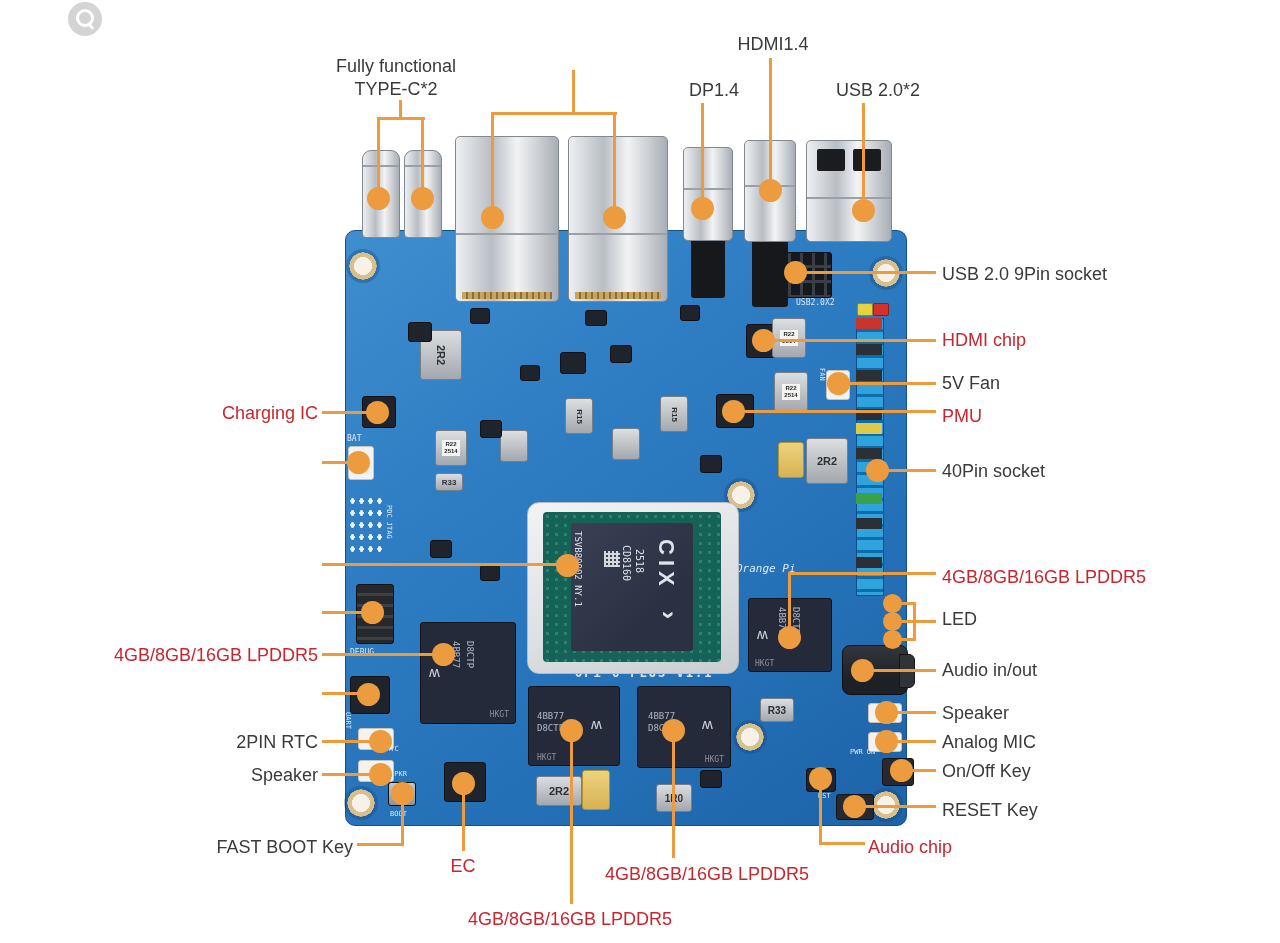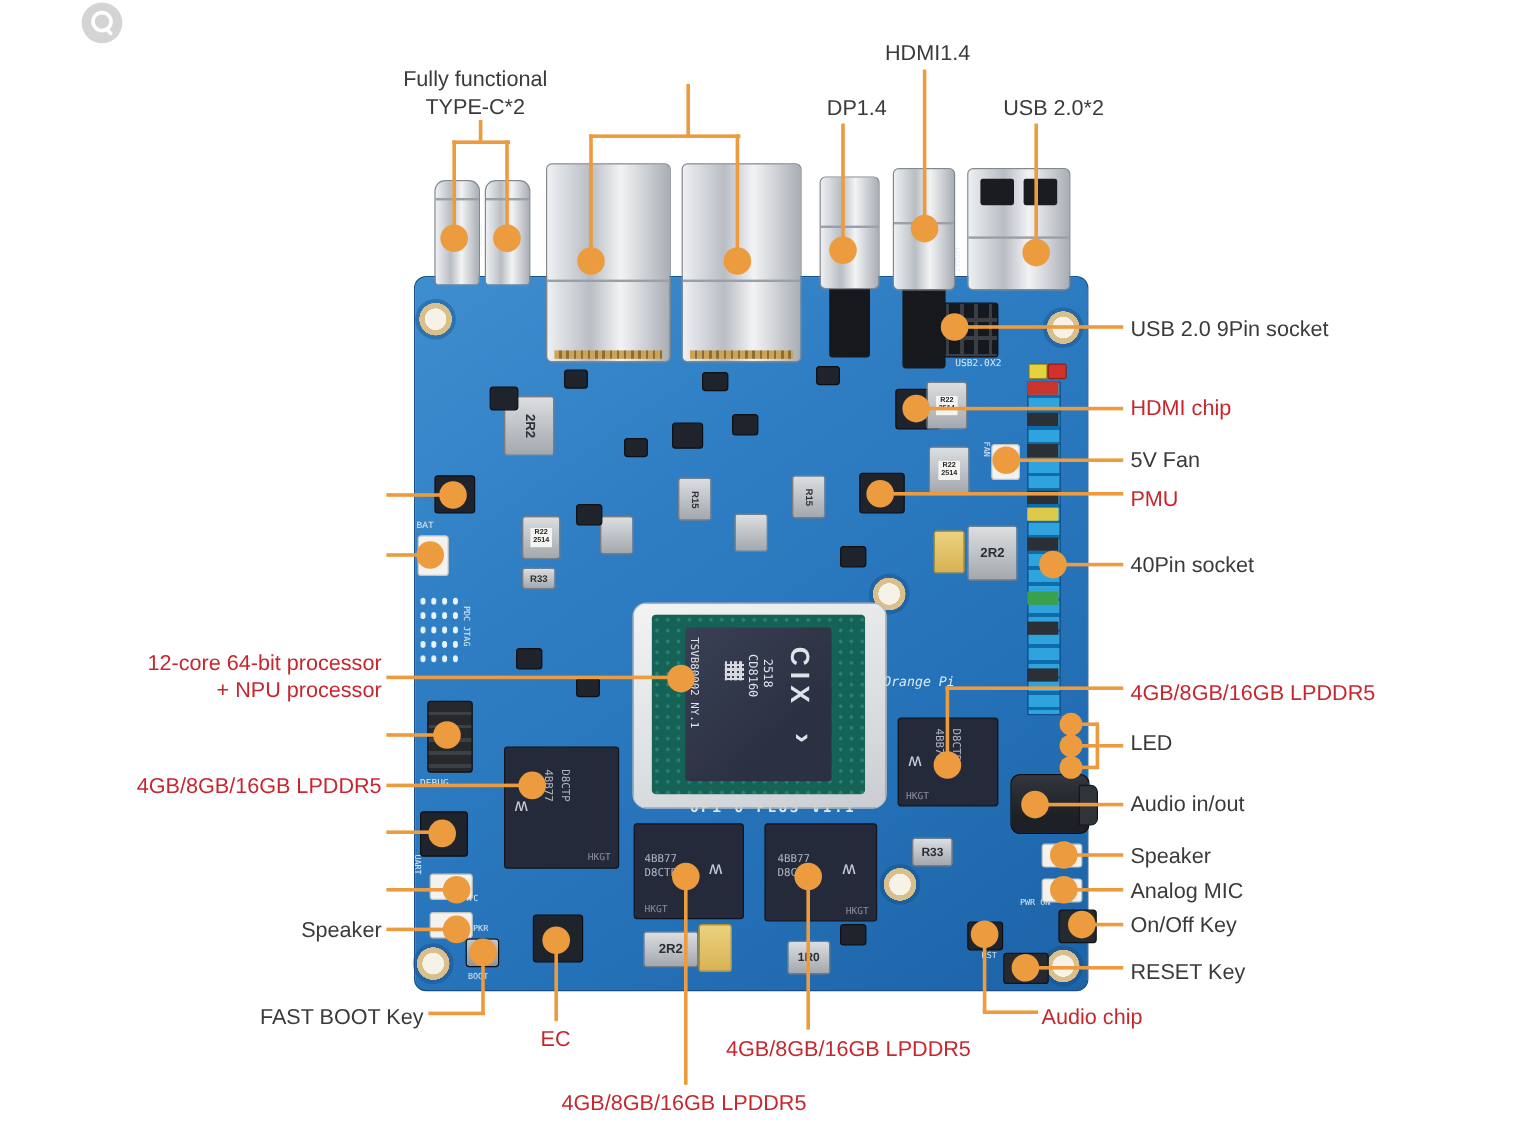--- a/index.html
+++ b/index.html
@@ -173,21 +173,21 @@
   <div class="wconn" style="left:868px;top:703px;width:32px;height:18px;"></div>
   <div class="wconn" style="left:868px;top:732px;width:32px;height:18px;"></div>
   <div class="silk" style="left:850px;top:748px;font-size:7px;">PWR ON</div>
   <div class="btn" style="left:882px;top:758px;width:30px;height:26px;"></div>
   <div class="silk" style="left:818px;top:792px;font-size:7px;">RST</div>
   <div class="btn" style="left:836px;top:794px;width:36px;height:24px;"></div>
 
   <div class="silk v" style="left:818px;top:368px;font-size:7px;">FAN</div>
   <div class="wconn" style="left:826px;top:370px;width:22px;height:28px;"></div>
 
-  <div class="silk" style="left:347px;top:434px;font-size:8px;font-family:Liberation Mono, monospace;">BAT</div>
+  <div class="silk" style="left:347px;top:434px;font-size:8px;">BAT</div>
   <div class="wconn" style="left:348px;top:446px;width:24px;height:32px;"></div>
   <div class="padgrid" style="left:348px;top:495px;width:38px;height:62px;"></div>
   <div class="silk v" style="left:385px;top:505px;font-size:7px;">PDC JTAG</div>
   <div class="chip" style="left:356px;top:584px;width:36px;height:58px;background:
       repeating-linear-gradient(180deg,transparent 0 8px,#3c4148 8px 11px),#26282c;"></div>
   <div class="silk" style="left:350px;top:648px;font-size:8px;">DEBUG</div>
   <div class="chip" style="left:350px;top:676px;width:38px;height:36px;"></div>
   <div class="silk v" style="left:344px;top:712px;font-size:7px;">UART</div>
   <div class="wconn" style="left:358px;top:728px;width:34px;height:20px;"></div>
   <div class="silk" style="left:386px;top:745px;font-size:7px;">RTC</div>
@@ -395,23 +395,23 @@
   <div class="lbl" style="left: 942px; top: 460px; color: rgb(58, 58, 58);">40Pin socket</div>
   <div class="lbl" style="left: 942px; top: 566px; color: rgb(200, 38, 46);">4GB/8GB/16GB LPDDR5</div>
   <div class="lbl" style="left: 942px; top: 608px; color: rgb(58, 58, 58);">LED</div>
   <div class="lbl" style="left: 942px; top: 659px; color: rgb(58, 58, 58);">Audio in/out</div>
   <div class="lbl" style="left: 942px; top: 702px; color: rgb(58, 58, 58);">Speaker</div>
   <div class="lbl" style="left: 942px; top: 731px; color: rgb(58, 58, 58);">Analog MIC</div>
   <div class="lbl" style="left: 942px; top: 760px; color: rgb(58, 58, 58);">On/Off Key</div>
   <div class="lbl" style="left: 942px; top: 799px; color: rgb(58, 58, 58);">RESET Key</div>
   <div class="lbl" style="left: 868px; top: 836px; color: rgb(200, 38, 46);">Audio chip</div>
 
-  <div class="lbl r" style="left: 78px; top: 541px; width: 240px; color: rgb(200, 38, 46);">12-core 64-bit processor
-+ NPU processor</div>
+  <div class="lbl r" style="left: 78px; top: 402px; width: 240px; color: rgb(200, 38, 46);">Charging IC</div>
   <div class="lbl r" style="left: 78px; top: 644px; width: 240px; color: rgb(200, 38, 46);">4GB/8GB/16GB LPDDR5</div>
+  <div class="lbl r" style="left: 78px; top: 731px; width: 240px; color: rgb(58, 58, 58);">2PIN RTC</div>
   <div class="lbl r" style="left: 78px; top: 764px; width: 240px; color: rgb(58, 58, 58);">Speaker</div>
   <div class="lbl r" style="left: 113px; top: 836px; width: 240px; color: rgb(58, 58, 58);">FAST BOOT Key</div>
 
   <div class="lbl c" style="left: 433px; top: 855px; width: 60px; color: rgb(200, 38, 46);">EC</div>
   <div class="lbl c" style="left: 587px; top: 863px; width: 240px; color: rgb(200, 38, 46);">4GB/8GB/16GB LPDDR5</div>
   <div class="lbl c" style="left: 450px; top: 908px; width: 240px; color: rgb(200, 38, 46);">4GB/8GB/16GB LPDDR5</div>
 
 </div>
 
 </body></html>

